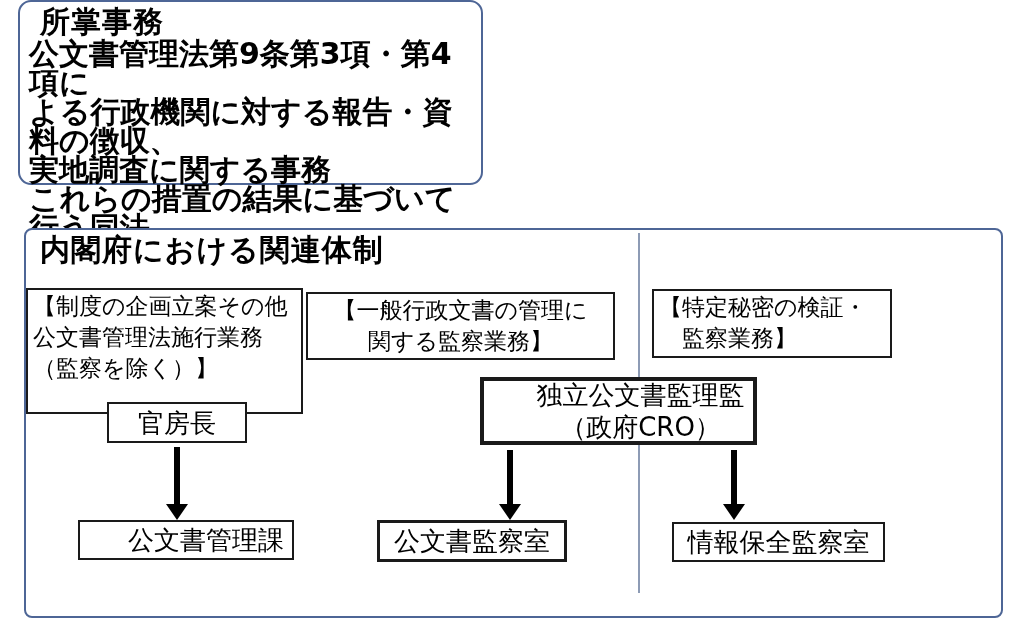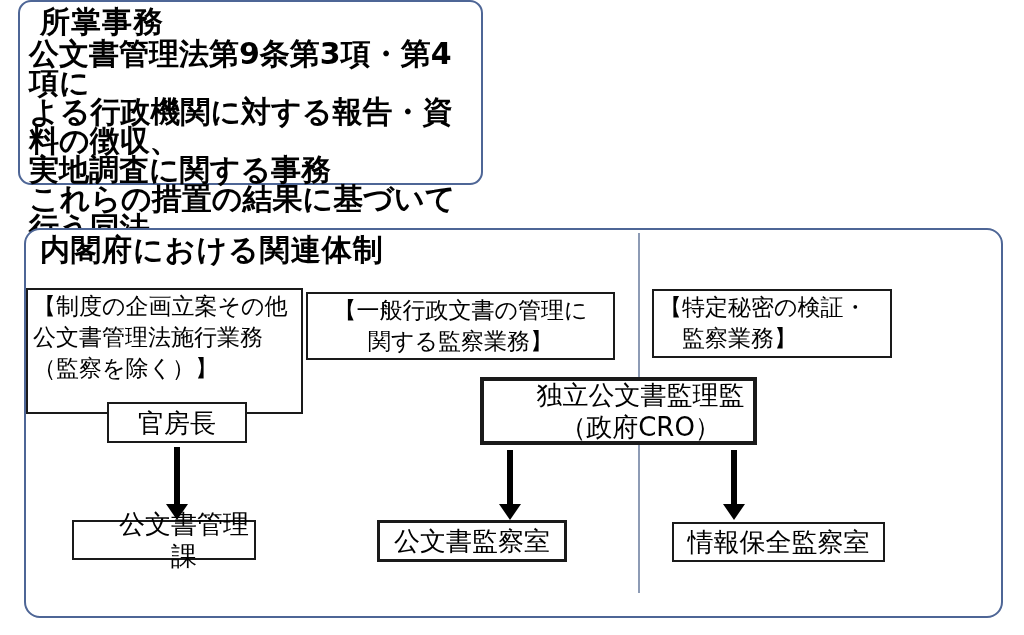--- a/index.html
+++ b/index.html
@@ -30,21 +30,21 @@
     padding:3px 0 0 20px;letter-spacing:1px;
   }
   .jurisdiction-body{
     font-size:30px;line-height:29px;padding:0 4px 4px 9px;
     white-space:pre-line;
     font-weight:bold;
   }
   
   .structure-panel{
     position:absolute;left:24px;top:228px;width:979px;height:390px;
-    border:2px solid var(--panel-border);border-radius:16px;
+    border:2px solid var(--panel-border);border-radius:8px;
     background:var(--bg);
   }
   .structure-title{
     position:absolute;left:14px;top:2px;
     font-size:30px;font-weight:bold;line-height:36px;letter-spacing:1px;
   }
   .divider{
     position:absolute;left:612px;top:3px;width:2px;height:360px;
     background:var(--divider);
   }
@@ -58,21 +58,21 @@
   .cat-2{left:280px;top:62px;width:309px;height:68px;text-align:center;}
   .cat-3{left:626px;top:59px;width:240px;height:69px;}
   .node{
     position:absolute;background:var(--bg);
     border:2px solid var(--box-border);
     display:flex;align-items:center;justify-content:center;
     font-size:26px;text-align:center;white-space:pre-line;line-height:32px;
   }
   .node-kanbocho{left:81px;top:172px;width:140px;height:41px;}
   .node-cro{left:454px;top:147px;width:277px;height:68px;border-width:4px;z-index:2;padding-left:44px;}
-  .node-kanrika{left:46px;top:290px;width:184px;height:40px;padding-left:40px;}
+  .node-kanrika{left:52px;top:290px;width:216px;height:40px;padding-left:40px;}
   .node-kansatsu{left:351px;top:290px;width:190px;height:42px;border-width:3px;}
   .node-johohozen{left:646px;top:292px;width:213px;height:40px;}
   
   .arrow{position:absolute;width:22px;z-index:1;}
   .arrow .shaft{
     position:absolute;left:8px;top:0;width:6px;height:calc(100% - 15px);
     background:var(--arrow);
   }
   .arrow .head{
     position:absolute;bottom:0;left:0;width:0;height:0;

